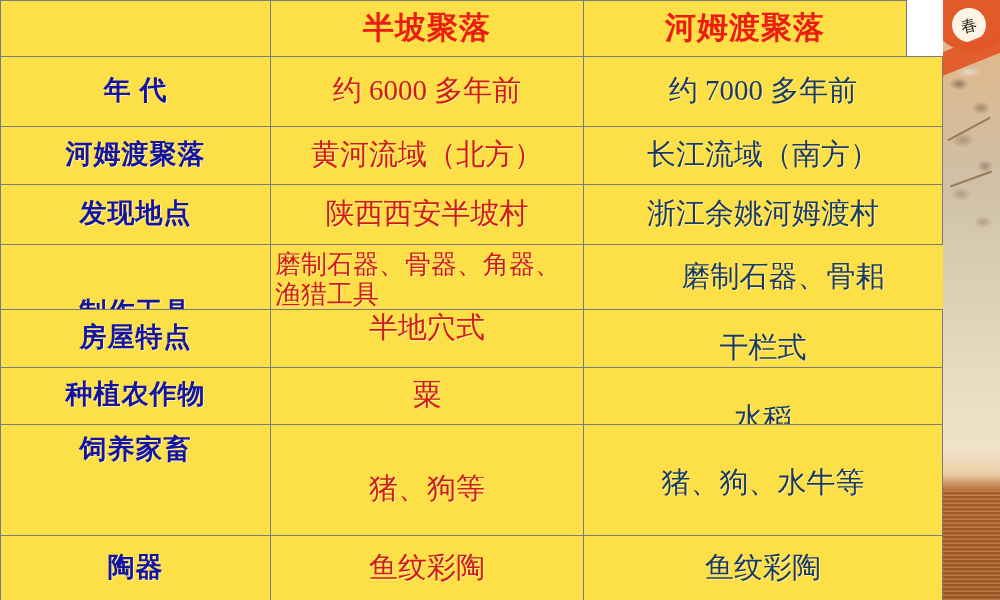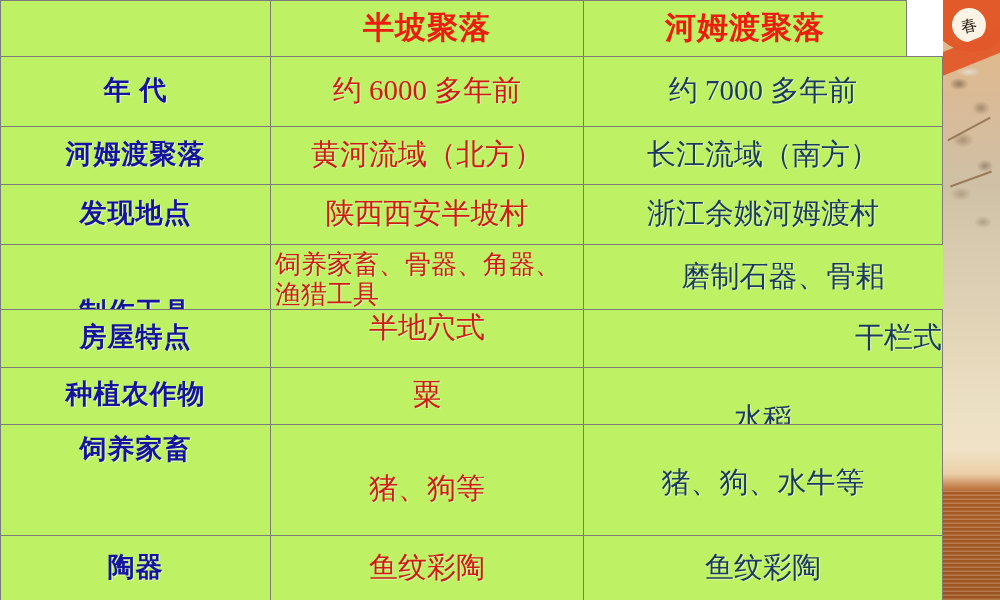--- a/index.html
+++ b/index.html
@@ -115,21 +115,21 @@
   
   #cmp-table {
     position: absolute;
     left: 0;
     top: 0;
     width: 943px;
     height: 600px;
   }
   .tbl-cell {
     position: absolute;
-    background: #bef264;
+    background: #fde047;
     box-sizing: border-box;
     border: 1px solid #7b7b7b;
     overflow: visible;
   }
   .cell-txt {
     position: absolute;
     left: 0;
     width: 100%;
     text-align: center;
     white-space: nowrap;
@@ -208,34 +208,34 @@
       <div class="cell-txt c-red" style="top:13px;">陕西西安半坡村</div>
     </div>
     <div class="tbl-cell" style="left:583px;top:184px; width:360px; height:61px;">
       <div class="cell-txt c-navy" style="top:13px;">浙江余姚河姆渡村</div>
     </div>
 
     <div class="tbl-cell" style="left:0px;  top:244px; width:271px; height:66px;">
       <div class="cell-txt c-label" style="top:17px;margin-top:36px;">制作工具</div>
     </div>
     <div class="tbl-cell overflowing" style="left:270px;top:244px; width:314px; height:66px;">
-      <div class="cell-txt c-red wrap" style="top:5px; font-size:26px; line-height:1.15; text-align:left; padding:0 4px; box-sizing:border-box;">饲养家畜、骨器、角器、渔猎工具</div>
+      <div class="cell-txt c-red wrap" style="top:5px; font-size:26px; line-height:1.15; text-align:left; padding:0 4px; box-sizing:border-box;">磨制石器、骨器、角器、渔猎工具</div>
     </div>
     <div class="tbl-cell" style="left:583px;top:244px; width:400px; height:66px;">
       <div class="cell-txt c-navy" style="top:16px;">磨制石器、骨耜</div>
     </div>
 
     <div class="tbl-cell" style="left:0px;  top:309px; width:271px; height:59px;">
       <div class="cell-txt c-label" style="top:13px;">房屋特点</div>
     </div>
     <div class="tbl-cell" style="left:270px;top:309px; width:314px; height:59px;">
       <div class="cell-txt c-red" style="top:2px;">半地穴式</div>
     </div>
     <div class="tbl-cell" style="left:583px;top:309px; width:360px; height:59px;">
-      <div class="cell-txt c-navy" style="top:12px;text-align:right;">干栏式</div>
+      <div class="cell-txt c-navy" style="top:22px;">干栏式</div>
     </div>
 
     <div class="tbl-cell" style="left:0px;  top:367px; width:271px; height:58px;">
       <div class="cell-txt c-label" style="top:12px;">种植农作物</div>
     </div>
     <div class="tbl-cell" style="left:270px;top:367px; width:314px; height:58px;">
       <div class="cell-txt c-red" style="top:11px;">粟</div>
     </div>
     <div class="tbl-cell" style="left:583px;top:367px; width:360px; height:58px;">
       <div class="cell-txt c-navy" style="top:11px;margin-top:24px;">水稻</div>

